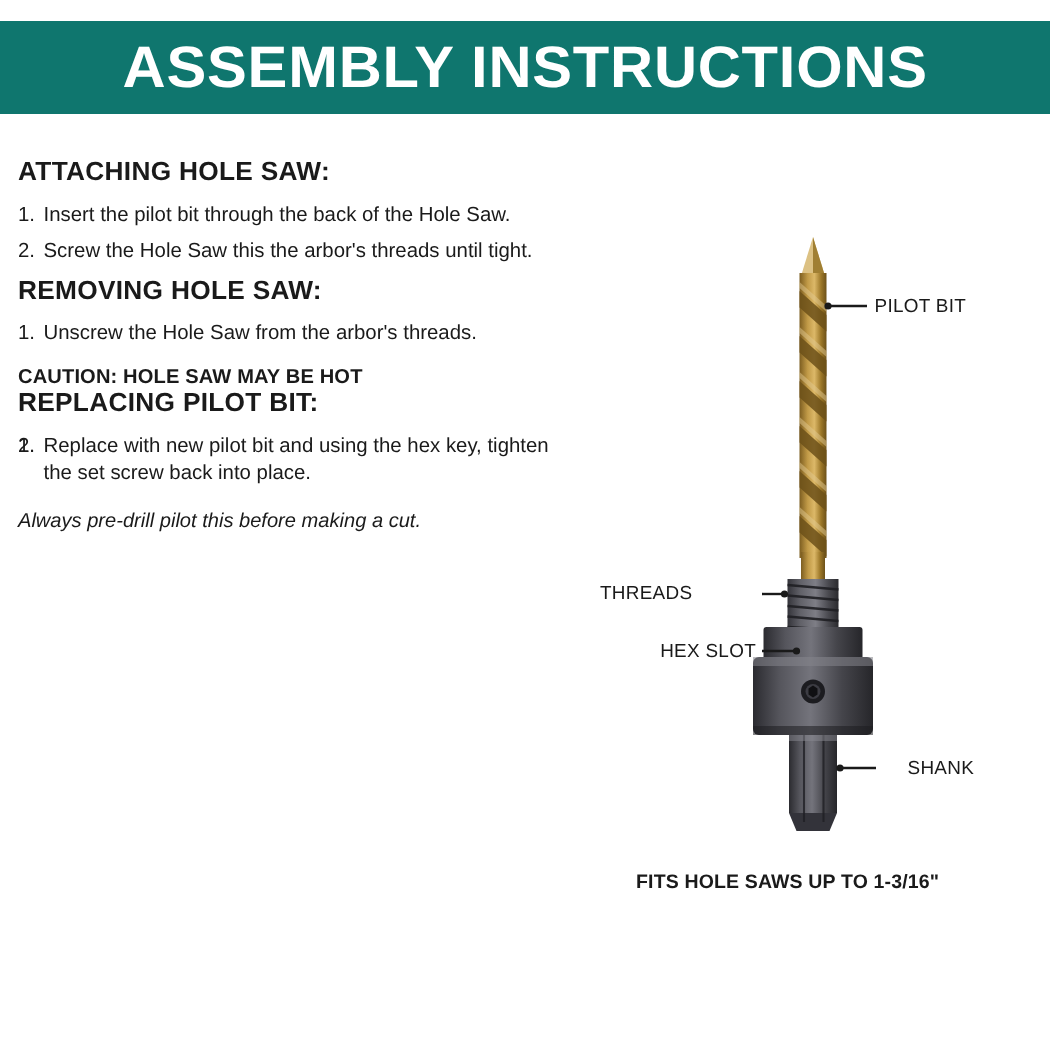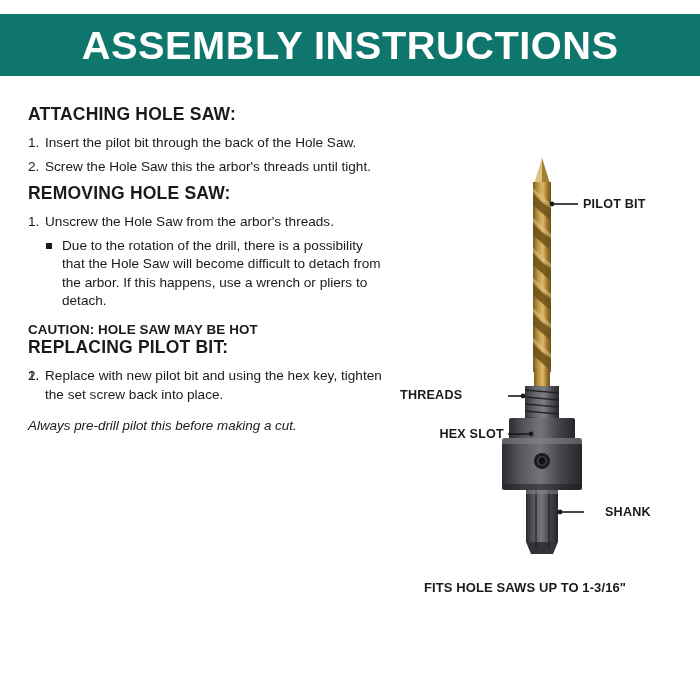--- a/index.html
+++ b/index.html
@@ -31,21 +31,21 @@
     font-weight: bold;
     letter-spacing: 0.5px;
     line-height: 1;
     white-space: nowrap;
     transform: scaleX(1.02);
   }
 
   
   .content {
     position: absolute;
-    left: 28px;
+    left: 12px;
     top: 104px;
     width: 360px;
   }
   h2.section {
     font-size: 17.5px;
     font-weight: bold;
     margin: 0 0 9px 0;
     letter-spacing: 0.2px;
   }
   .sec-gap { margin-top: 20px; }
@@ -105,21 +105,21 @@
     top: 150px;
     width: 300px;
     height: 470px;
   }
 
   svg.tool { position: absolute; left: 0; top: 0; }
 
   .callout-label {
     position: absolute;
     font-size: 12.6px;
-    font-weight: bold;
+    font-weight: normal;
     letter-spacing: 0.2px;
     white-space: nowrap;
   }
   .lbl-pilot { left: 193px; top: 47px; }
   .lbl-threads { left: 10px; top: 238px; text-align: left; width: 104px; }
   .lbl-hex { left: 8px; top: 277px; text-align: right; width: 106px; }
   .lbl-shank { left: 215px; top: 355px; }
 
   .fits {
     position: absolute;
@@ -152,23 +152,20 @@
     </li>
   </ol>
 
   <h2 class="section sec-gap">REMOVING HOLE SAW:</h2>
   <ol class="steps">
     <li>
       <span class="num">1.</span>
       <span>Unscrew the Hole Saw from the arbor's threads.</span>
     </li>
   </ol>
-  <ul class="bullets">
-    <li>Due to the rotation of the drill, there is a possibility that the Hole Saw will become difficult to detach from the arbor. If this happens, use a wrench or pliers to detach.</li>
-  </ul>
   <p class="caution">CAUTION: HOLE SAW MAY BE HOT</p>
 
   <h2 class="section sec-gap">REPLACING PILOT BIT:</h2>
   <ol class="steps">
     <li>
       <span class="num">1.</span>
     </li>
     <li>
       <span class="num">2.</span>
       <span>Replace with new pilot bit and using the hex key, tighten the set screw back into place.</span>

